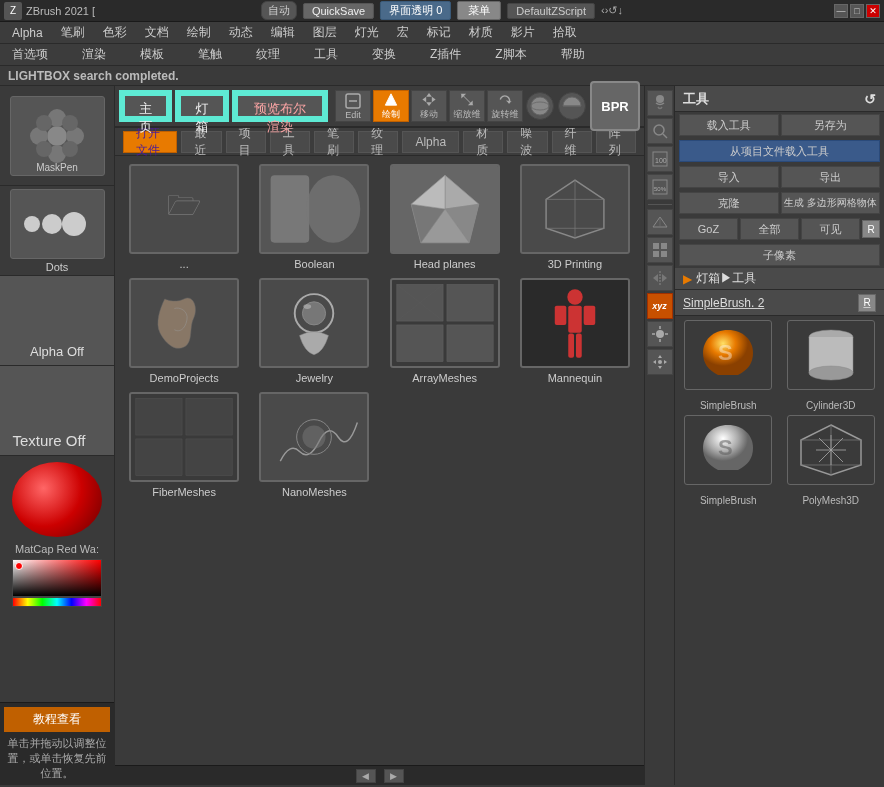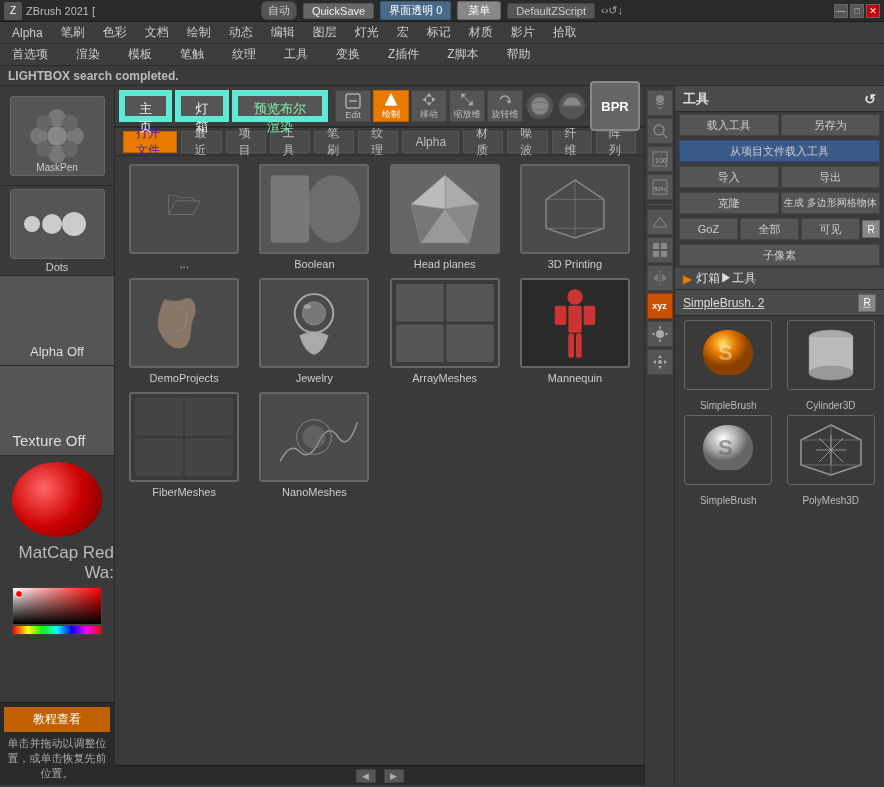--- a/index.html
+++ b/index.html
@@ -129,23 +129,22 @@
       border-radius: 2px;
     }
 
     
     .menu-bar2 {
       height: 22px;
       background: #3c3c3c;
       display: flex;
       align-items: center;
       padding: 0 4px;
-      gap: 12px;
+      gap: 18px;
       border-bottom: 1px solid #2a2a2a;
-      font-family: Liberation Mono, monospace;
     }
 
     
     .notif-bar {
       height: 20px;
       background: #3a3a3a;
       display: flex;
       align-items: center;
       padding: 0 8px;
       font-size: 12px;
@@ -190,21 +189,21 @@
       font-size: 13px;
       cursor: pointer;
       height: 32px;
     }
     .home-btn-lightbox {
       background: #555;
       color: #eee;
     }
     .home-btn-preview {
       background: #555;
-      color: #86efac;
+      color: #fca5a5;
       padding: 4px 16px;
     }
 
     
     .icon-strip {
       display: flex;
       gap: 2px;
       margin-left: 4px;
     }
     .icon-btn {
@@ -338,20 +337,21 @@
       align-items: center;
       justify-content: center;
       cursor: pointer;
       font-size: 10px;
       color: #bbb;
     }
     .rt-btn-orange {
       background: #c85000;
       border-color: #a03000;
       color: #fff;
+      font-style: italic;
     }
 
     
     .far-right-panel {
       width: 210px;
       background: #3a3a3a;
       border-left: 1px solid #2a2a2a;
       display: flex;
       flex-direction: column;
       flex-shrink: 0;
@@ -514,23 +514,23 @@
       flex-direction: column;
     }
     .matcap-thumb {
       width: 90px;
       height: 75px;
       border-radius: 50%;
       background: radial-gradient(circle at 35% 35%, #ff6666, #cc0000, #660000);
       margin: 6px auto;
     }
     .matcap-label {
-      font-size: 17px;
+      font-size: 11px;
       color: #bbb;
-      text-align: right;
+      text-align: center;
     }
 
     
     .bpr-btn {
       width: 50px;
       height: 50px;
       background: #666;
       border: 2px solid #888;
       border-radius: 4px;
       color: #fff;

